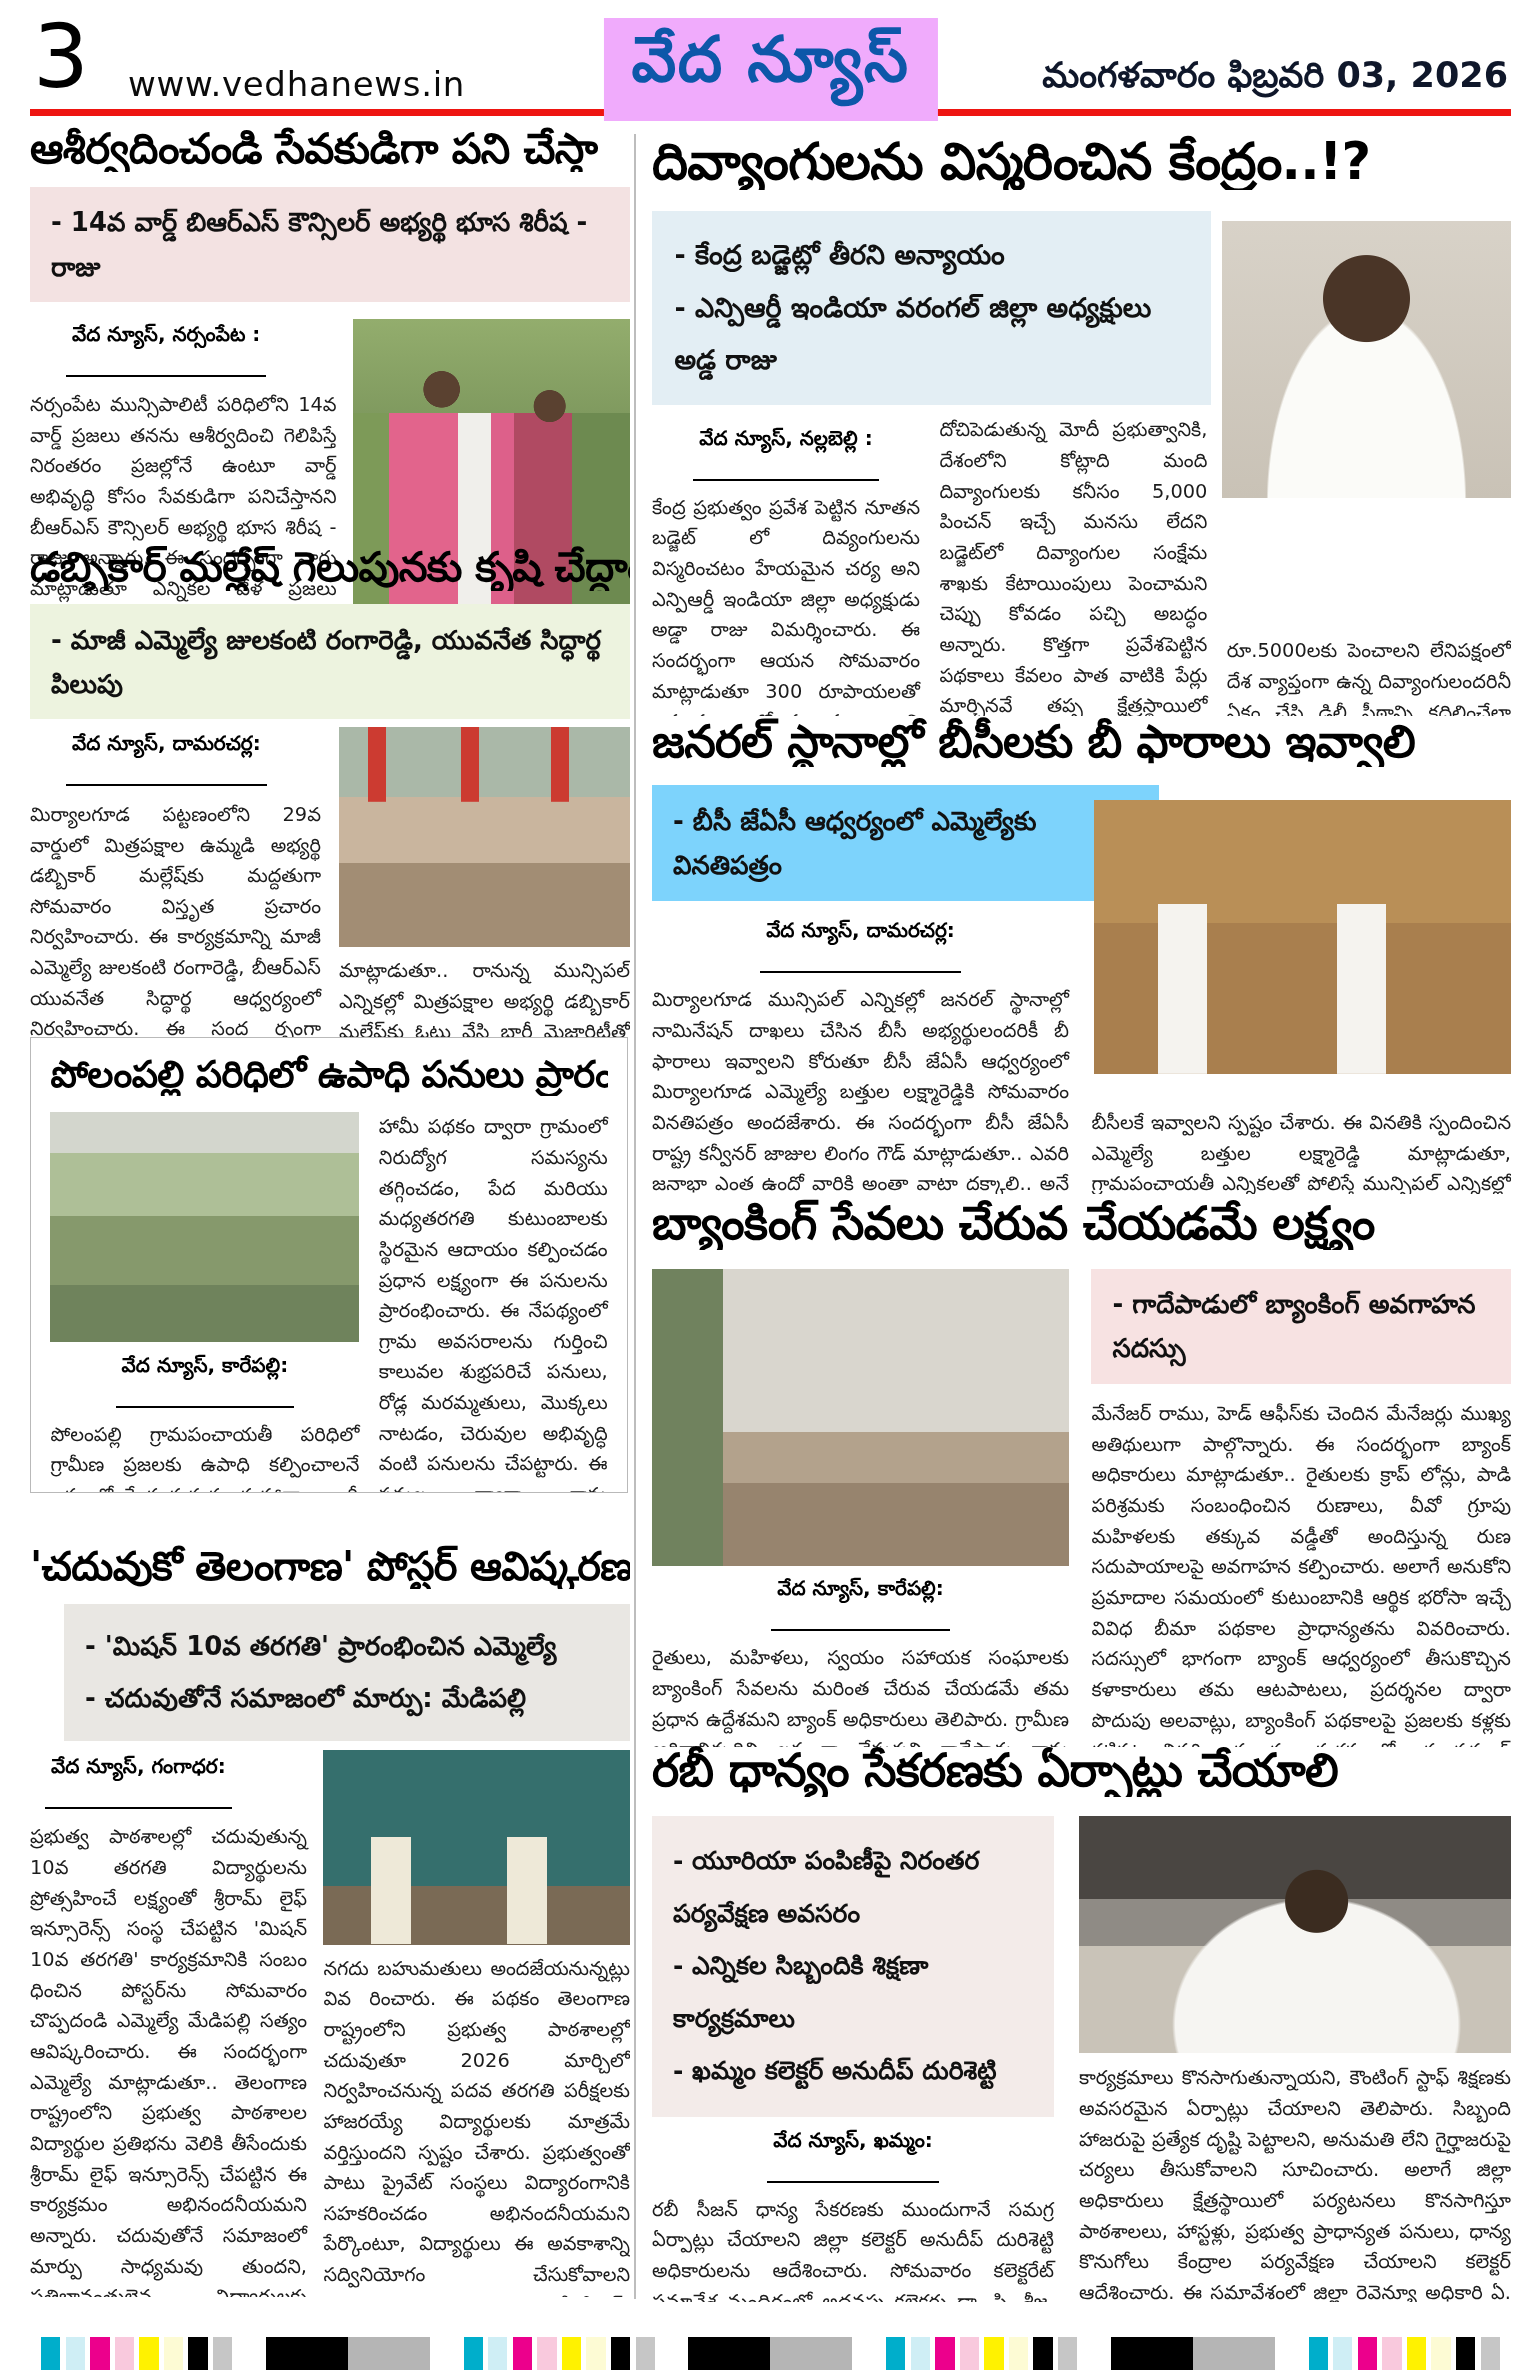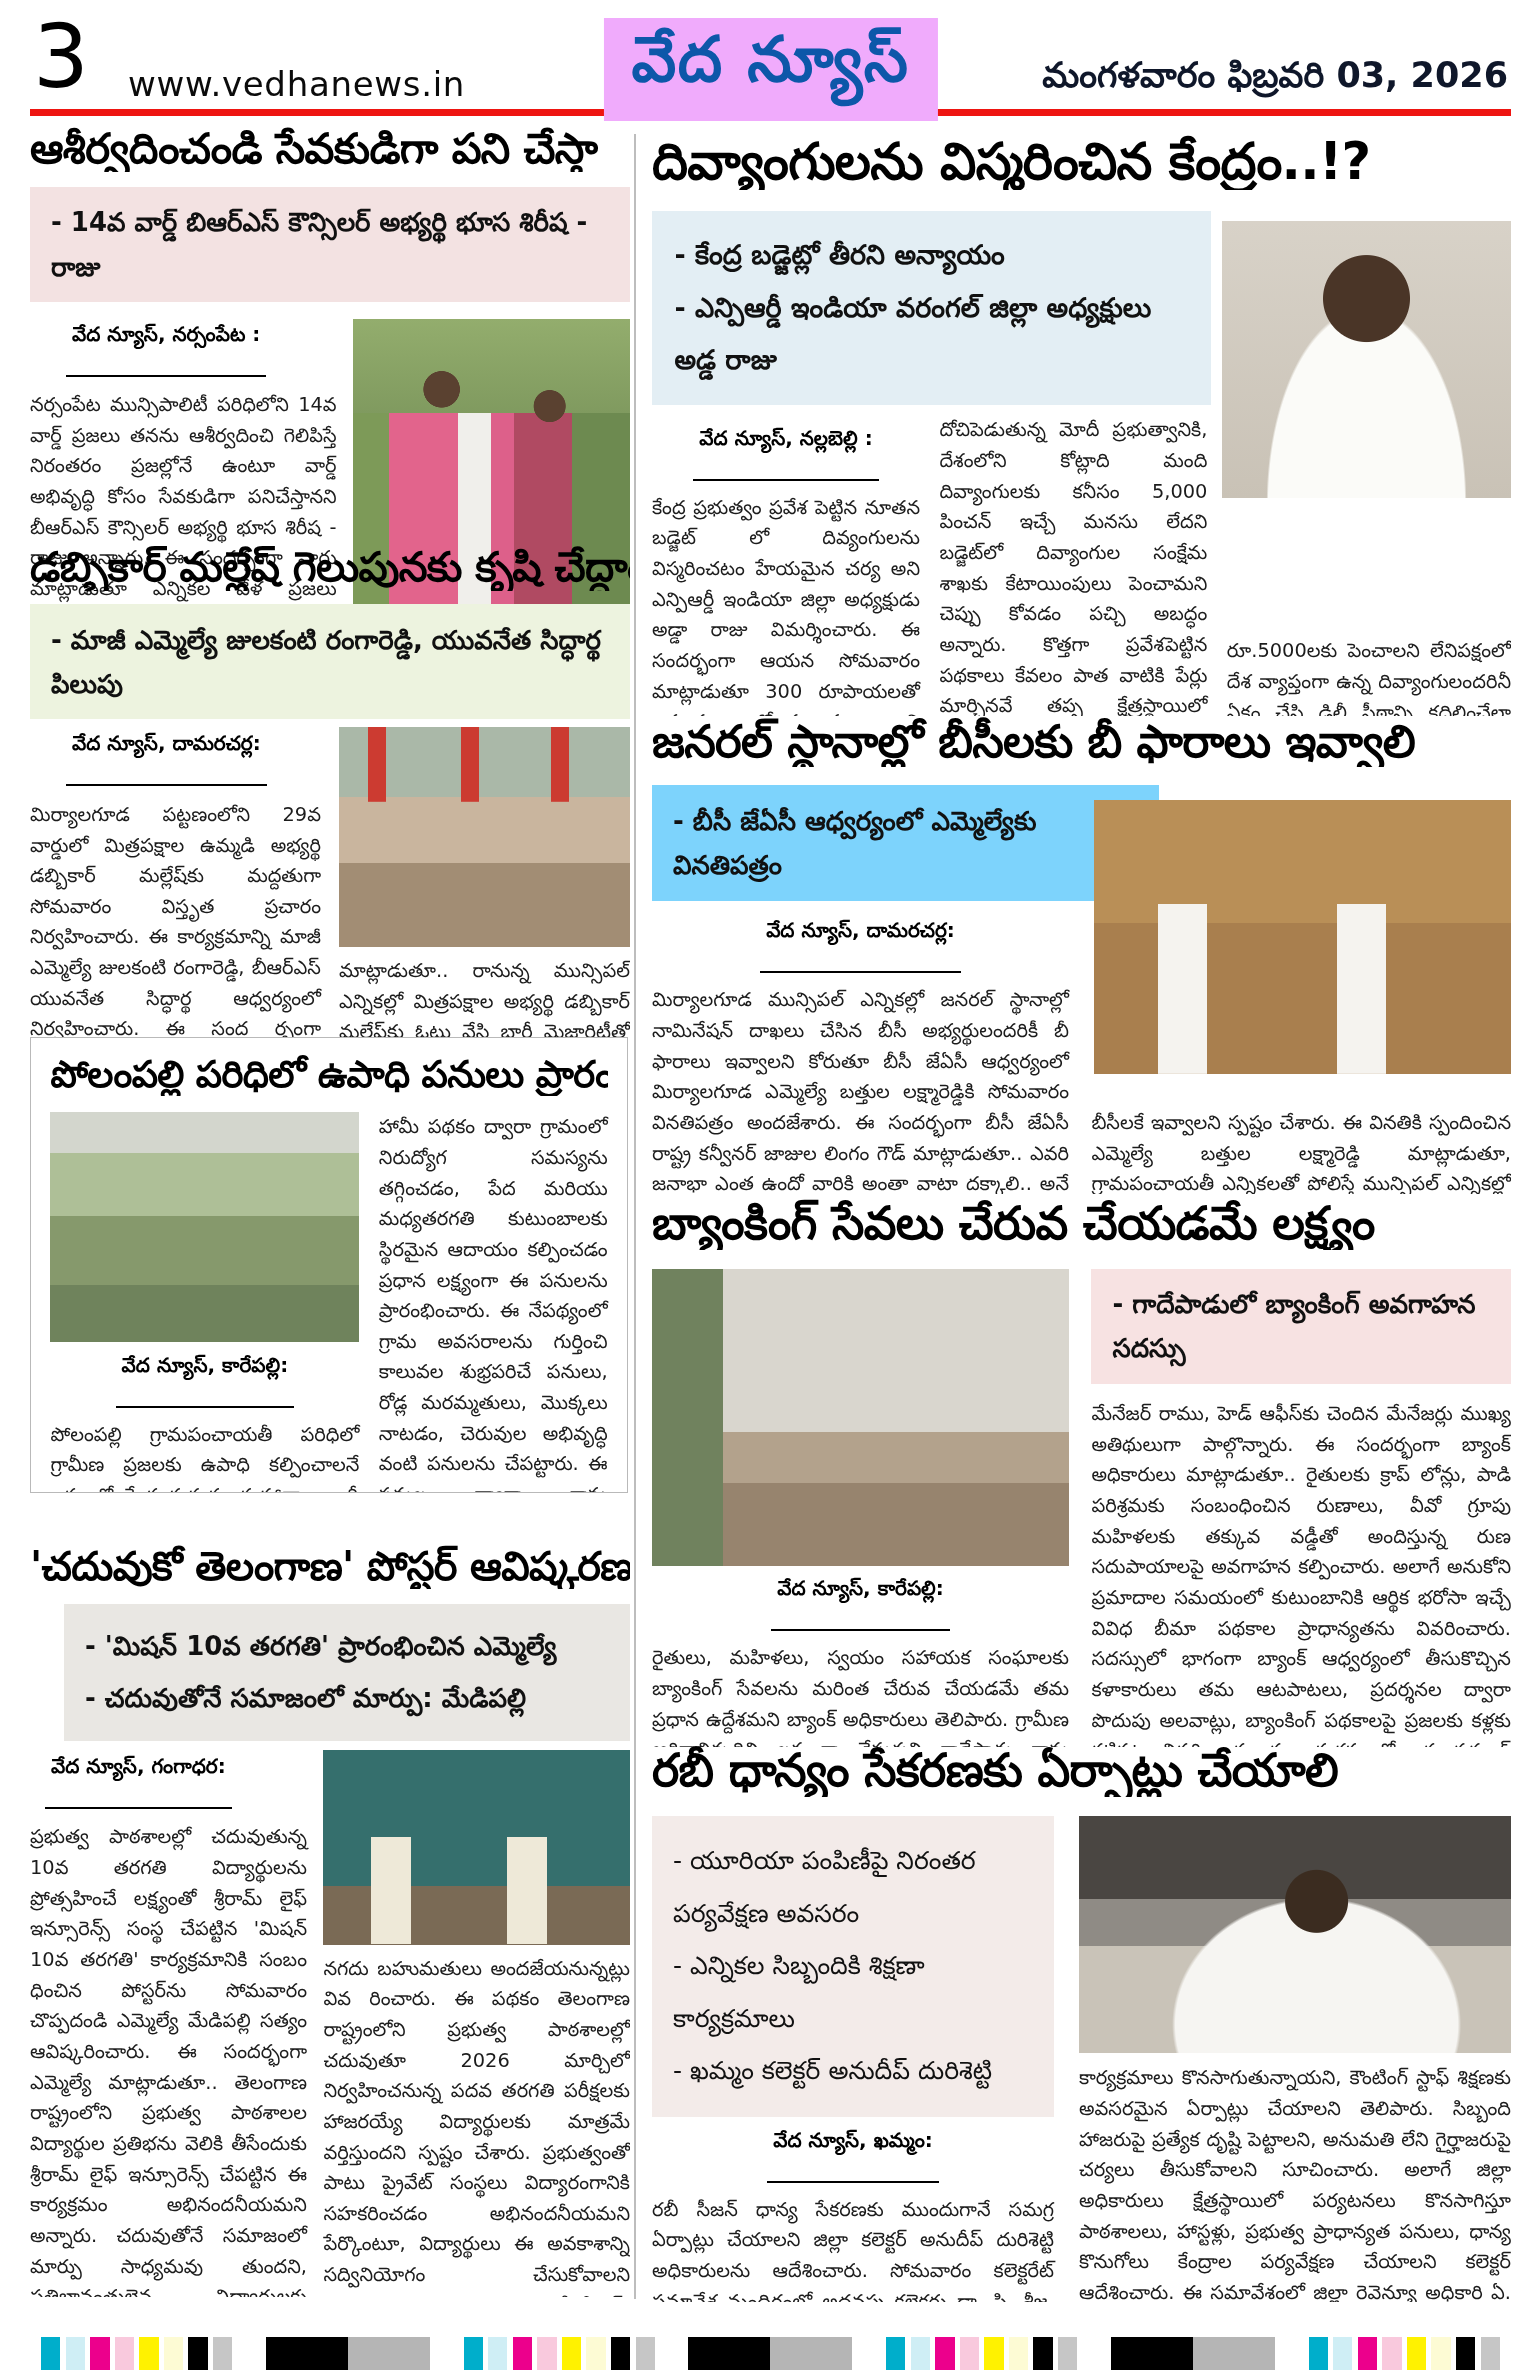--- a/index.html
+++ b/index.html
@@ -109,21 +109,21 @@
     background:
       linear-gradient(90deg, #70825e 0 17%, transparent 17%),
       linear-gradient(180deg, #d9d6ce 0 55%, #b3a28c 55% 72%, #97846e 72%);}
 
   
   #a8{left:652px;top:1745px;width:859px;height:557px;}
   #a8 .headline{font-size:46px;}
   #a8 .cols{gap:25px;margin-top:19.4px;}
   #a8 .c1{width:402px;flex:none;}
   #a8 .c2{flex:1;}
-  #a8 .subbox{background:#f3ebe9;padding:19.4px 21px;font-size:25px;font-weight:400;line-height:2.1;color:#111;}
+  #a8 .subbox{background:#f3ebe9;padding:19.4px 21px;font-size:25px;font-weight:700;line-height:2.1;color:#111;}
   .photo-a8{width:100%;height:237px;margin-bottom:10.4px;
     background:
       radial-gradient(circle at 55% 36%, #3b2c20 0 31px, transparent 32px),
       radial-gradient(ellipse at 55% 88%, #f6f5f2 0 42%, transparent 43%),
       linear-gradient(180deg, #4a4642 0 35%, #8f8b85 35% 55%, #c9c3b8 55%);}
 
   
   .cal-strip{position:absolute;left:41px;right:41px;top:2337px;height:33px;
     display:flex;justify-content:space-between;align-items:stretch;}
   .cal-group{display:flex;gap:5.2px;}

